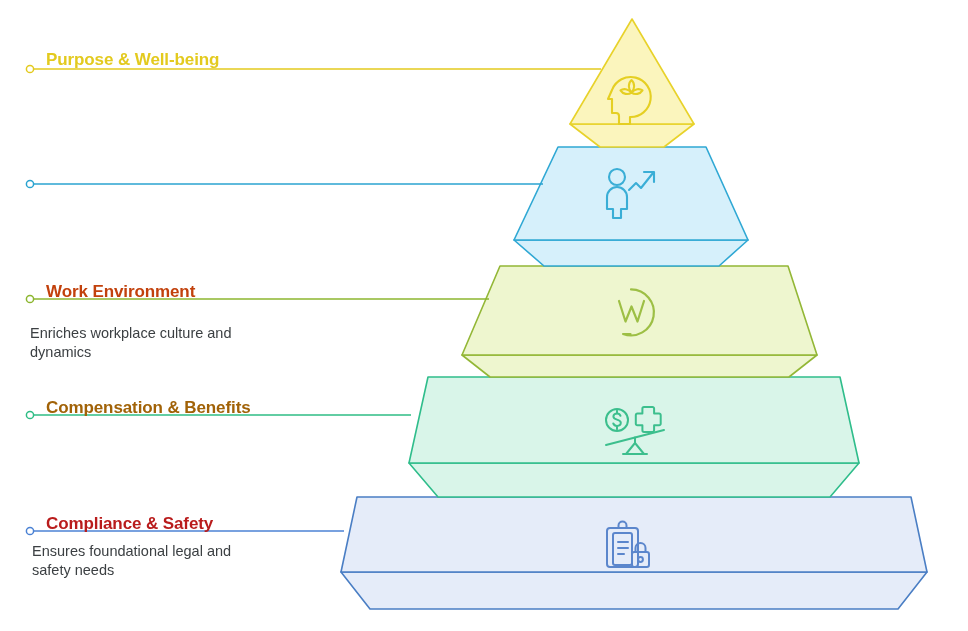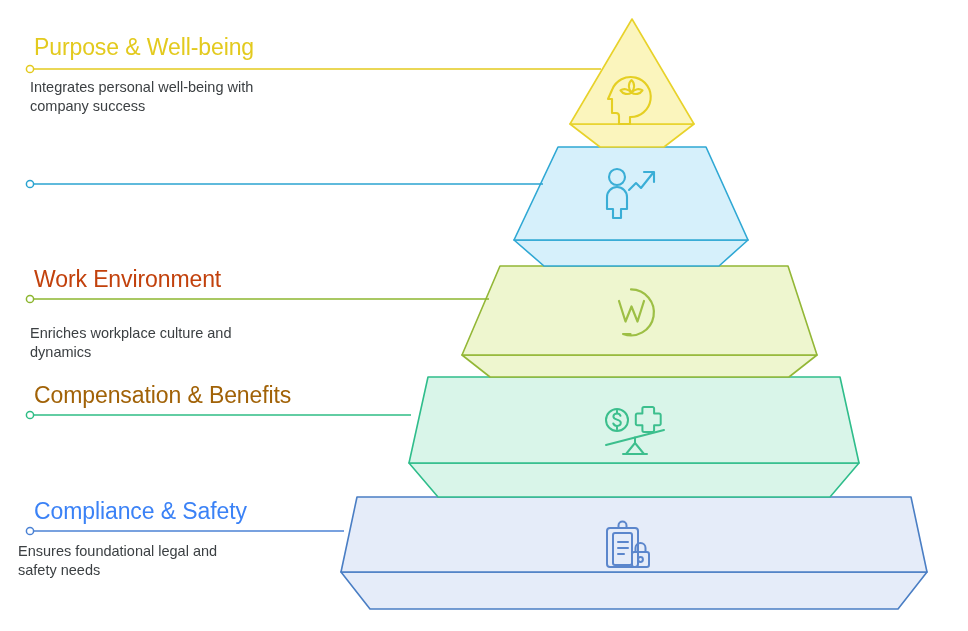--- a/index.html
+++ b/index.html
@@ -24,44 +24,44 @@
     top: 0;
     width: 968px;
     height: 631px;
   }
   .label-block {
     position: absolute;
     left: 30px;
     width: 300px;
   }
   .tier-title {
-    font-size: 23px;
-    font-weight: normal;
+    font-size: 17px;
+    font-weight: bold;
     line-height: 23px;
     letter-spacing: -0.1px;
-    margin: 4px;
+    margin: 16px;
     white-space: pre-line;
   }
   .tier-desc {
     font-size: 14.5px;
     line-height: 18.5px;
     color: #3c4043;
     margin: 0;
     white-space: pre-line;
   }
   .lbl-1 { top: 32px; }
   .lbl-2 { top: 136px; }
   .lbl-3 { top: 264px; }
   .lbl-4 { top: 380px; }
   .lbl-5 { top: 496px; }
   .desc-1 { position: absolute; left: 30px; top: 78px; width: 290px; }
   .desc-2 { position: absolute; left: 30px; top: 194px; width: 290px; }
   .desc-3 { position: absolute; left: 30px; top: 324px; width: 290px; }
   .desc-4 { position: absolute; left: 30px; top: 426px; width: 290px; }
-  .desc-5 { position: absolute; left: 18px; top: 542px; width: 290px; }
+  .desc-5 { position: absolute; left: 32px; top: 542px; width: 290px; }
 </style>
 </head>
 <body>
 
 <div id="stage">
 
   <svg id="pyramid-svg" viewBox="0 0 968 631">
 
     <g>
       <polygon points="341,572 927,572 898,609 370,609" fill="#e5ecf9" stroke="#4a7ec4" stroke-width="1.6" stroke-linejoin="round"></polygon>
@@ -149,39 +149,35 @@
     </g>
     <g>
       <line x1="32" y1="531" x2="344" y2="531" stroke="#4b82d4" stroke-width="1.5"></line>
       <circle cx="30" cy="531" r="3.6" fill="#ffffff" stroke="#4b82d4" stroke-width="1.5"></circle>
     </g>
   </svg>
 
   <div class="label-block lbl-1">
     <h3 class="tier-title" style="color:#e3ca1e">Purpose &amp; Well-being</h3>
   </div>
-  <div class="desc-1">
-    <p class="tier-desc">Integrates personal well-being with
-company success</p>
-  </div>
 
 
   <div class="label-block lbl-3">
     <h3 class="tier-title" style="color:#c2410c">Work Environment</h3>
   </div>
   <div class="desc-3">
     <p class="tier-desc">Enriches workplace culture and
 dynamics</p>
   </div>
 
   <div class="label-block lbl-4">
     <h3 class="tier-title" style="color:#a16207">Compensation &amp; Benefits</h3>
   </div>
 
   <div class="label-block lbl-5">
-    <h3 class="tier-title" style="color:#3b82f6">Compliance &amp; Safety</h3>
+    <h3 class="tier-title" style="color:#b91c1c">Compliance &amp; Safety</h3>
   </div>
   <div class="desc-5">
     <p class="tier-desc">Ensures foundational legal and
 safety needs</p>
   </div>
 
 </div>
 
 </body></html>

